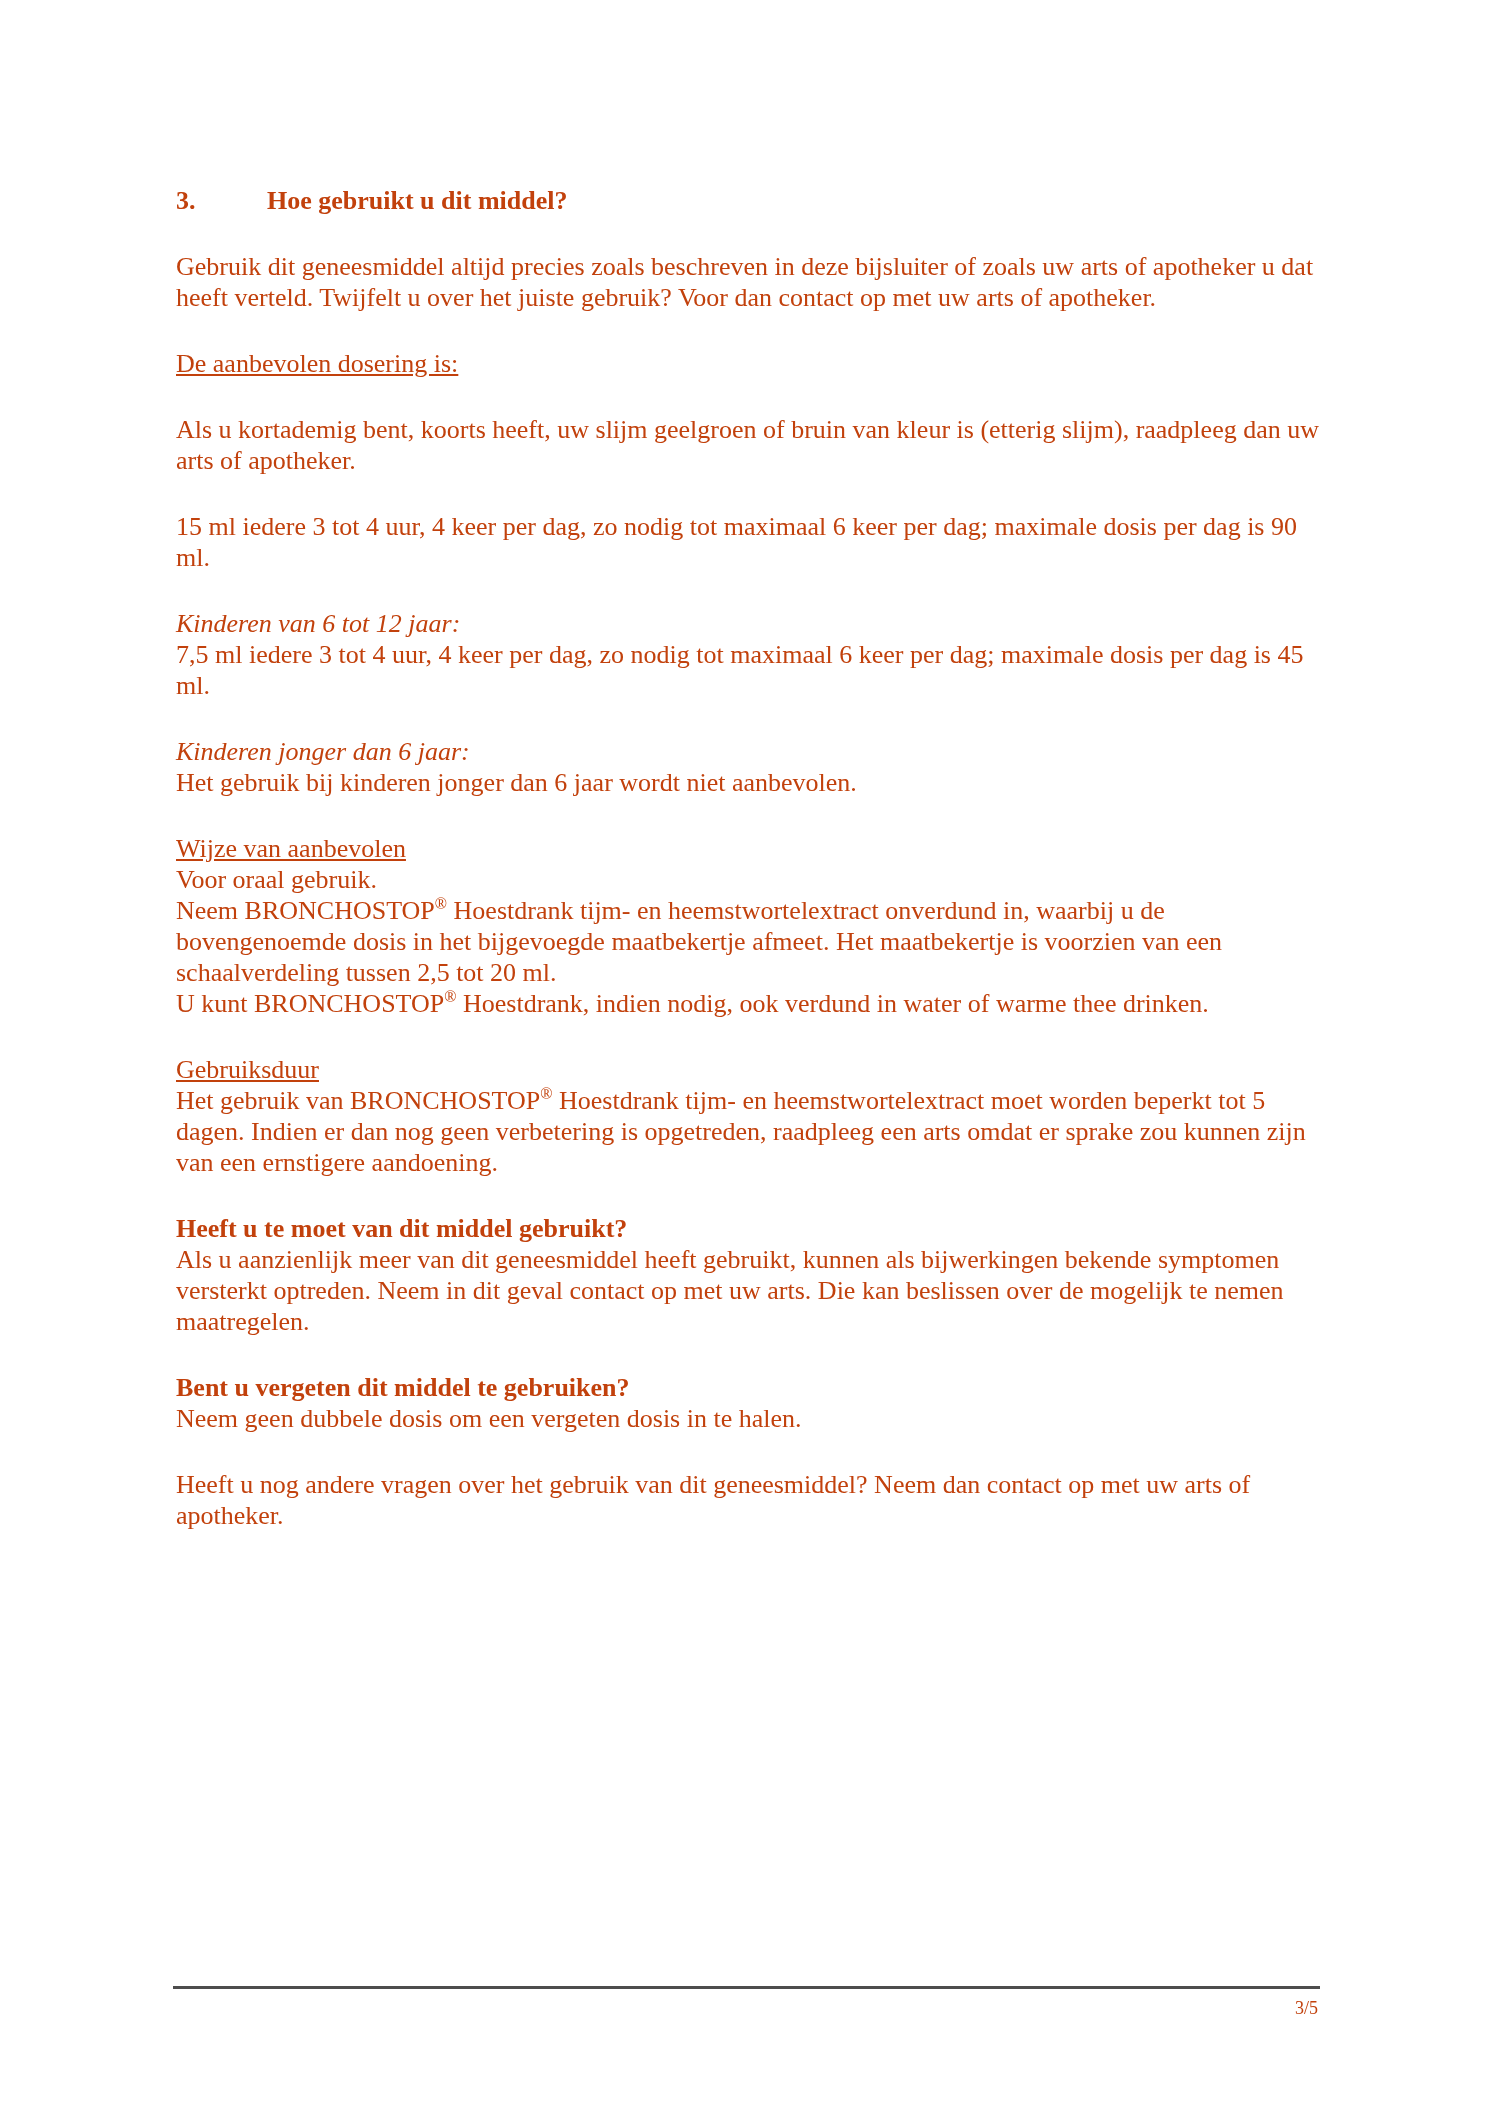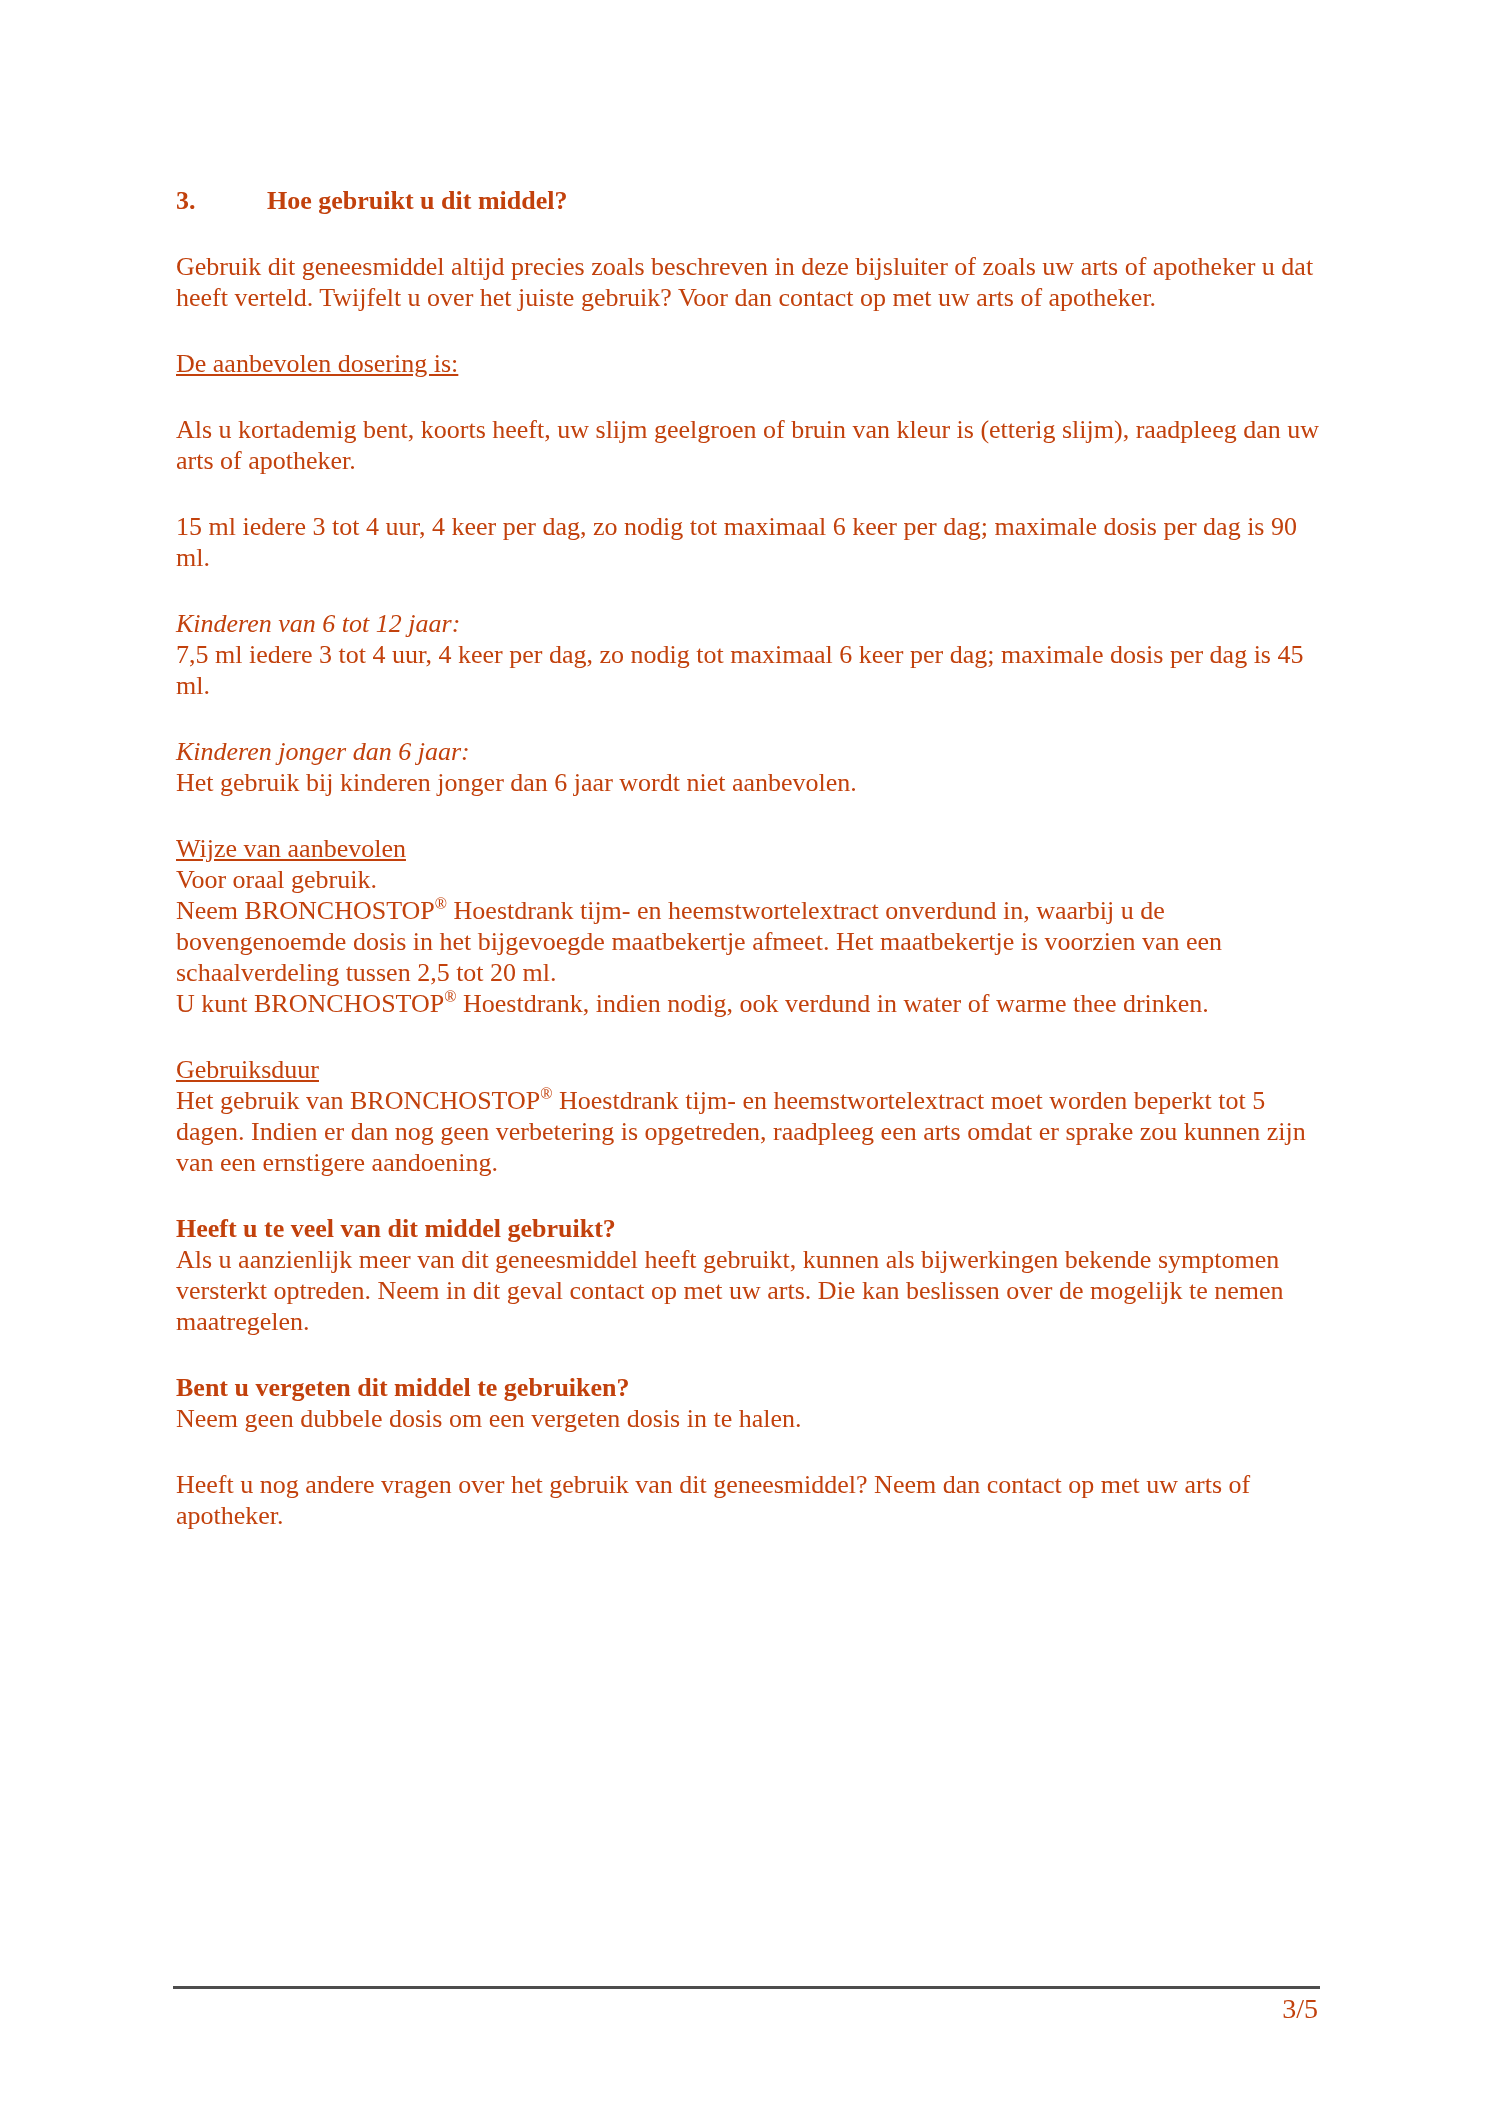--- a/index.html
+++ b/index.html
@@ -41,21 +41,21 @@
     left: 173px;
     width: 1147px;
     top: 1986px;
     height: 0;
     border-top: 3px solid #4d4d4d;
   }
   .page-number {
     position: absolute;
     top: 1993px;
     right: 176px;
-    font-size: 28px;
+    font-size: 18px;
   }
 </style>
 </head>
 <body>
 
 <div class="page">
   <div class="content">
 
     <div class="block section-heading"><span class="h-num">3.</span><span>Hoe gebruikt u dit middel?</span></div>
 
@@ -85,21 +85,21 @@
       <span><span>Neem </span><span>BRONCHOSTOP</span><sup class="reg">®</sup><span> Hoestdrank tijm- en heemstwortelextract onverdund in, waarbij u de bovengenoemde dosis in het bijgevoegde maatbekertje afmeet. Het maatbekertje is voorzien van een schaalverdeling tussen 2,5 tot 20 ml.</span></span>
       <span class="line"><span>U kunt </span><span>BRONCHOSTOP</span><sup class="reg">®</sup><span> Hoestdrank, indien nodig, ook verdund in water of warme thee drinken.</span></span>
     </div>
 
     <div class="block">
       <span class="line"><span class="u">Gebruiksduur</span></span>
       <span><span>Het gebruik van </span><span>BRONCHOSTOP</span><sup class="reg">®</sup><span> Hoestdrank tijm- en heemstwortelextract moet worden beperkt tot 5 dagen. Indien er dan nog geen verbetering is opgetreden, raadpleeg een arts omdat er sprake zou kunnen zijn van een ernstigere aandoening.</span></span>
     </div>
 
     <div class="block">
-      <span class="line b">Heeft u te veel van dit middel gebruikt?</span>
+      <span class="line b">Heeft u te moet van dit middel gebruikt?</span>
       <span>Als u aanzienlijk meer van dit geneesmiddel heeft gebruikt, kunnen als bijwerkingen bekende symptomen versterkt optreden. Neem in dit geval contact op met uw arts. Die kan beslissen over de mogelijk te nemen maatregelen.</span>
     </div>
 
     <div class="block">
       <span class="line b">Bent u vergeten dit middel te gebruiken?</span>
       <span>Neem geen dubbele dosis om een vergeten dosis in te halen.</span>
     </div>
 
     <p class="block">Heeft u nog andere vragen over het gebruik van dit geneesmiddel? Neem dan contact op met uw arts of apotheker.</p>
 

